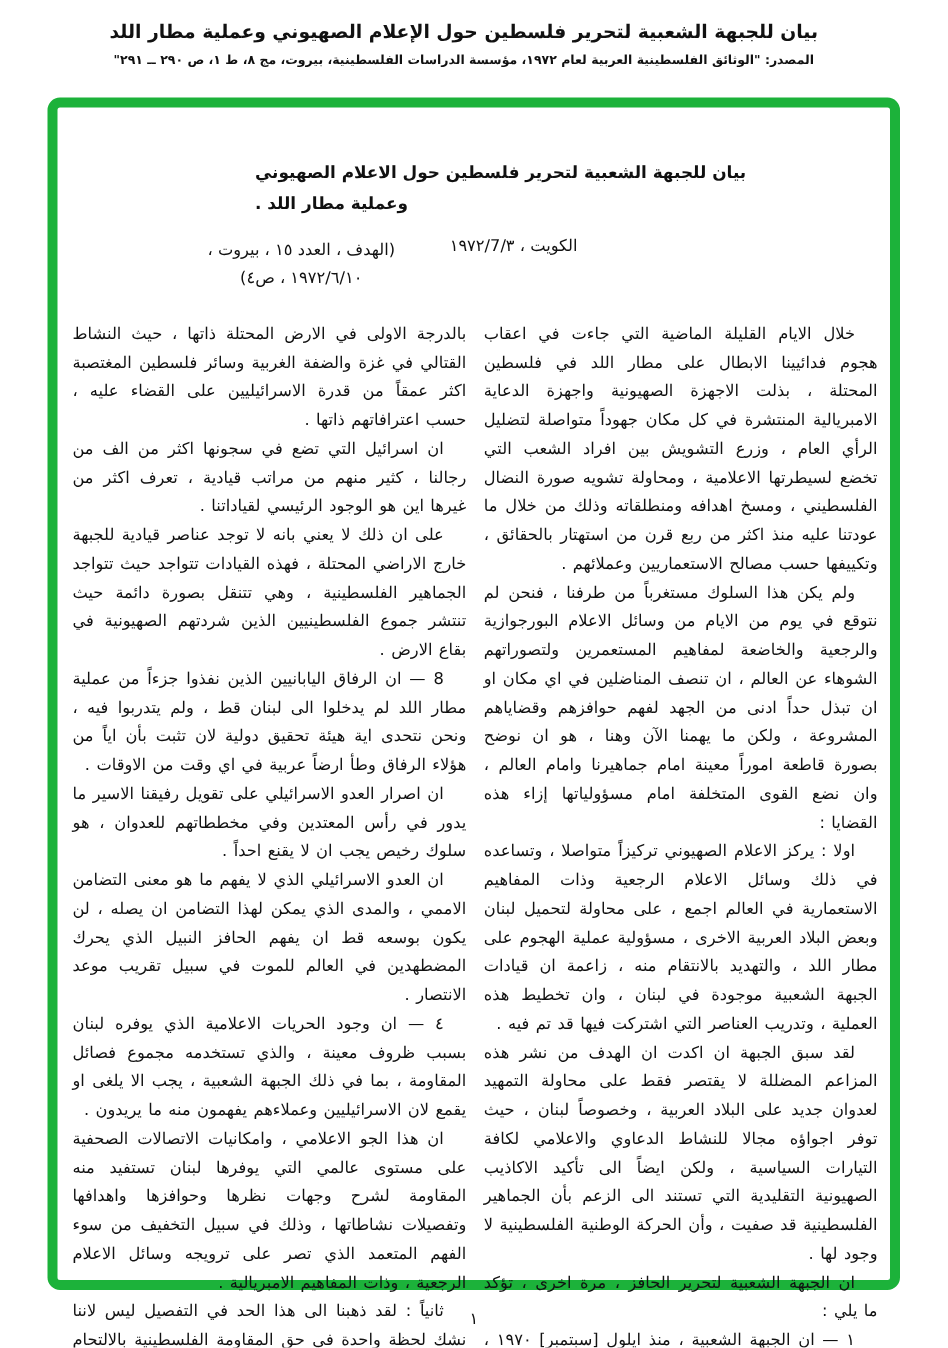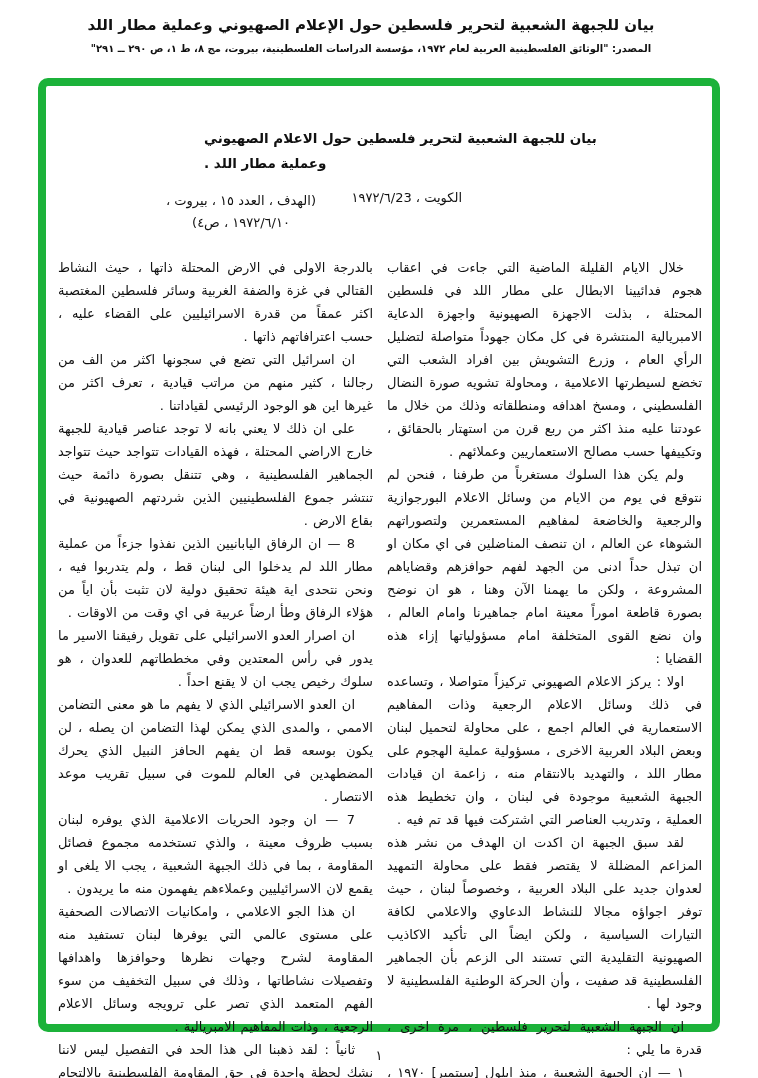--- a/index.html
+++ b/index.html
@@ -39,44 +39,44 @@
 
 <div class="frame" style="border-color: rgb(28, 178, 58);">
   <div class="frame-inner">
 
     <div class="doc-title">
       <div>بيان للجبهة الشعبية لتحرير فلسطين حول الاعلام الصهيوني</div>
       <div>وعملية مطار اللد .</div>
     </div>
 
     <div class="dateline">
-      <div class="date-kuwait">الكويت ، ١٩٧٢/٦/23</div>
+      <div class="date-kuwait">الكويت ، ١٩٧٢/7/٣</div>
       <div class="citation">
         <div>(الهدف ، العدد ١٥ ، بيروت ،</div>
         <div>١٩٧٢/٦/١٠ ، ص٤)</div>
       </div>
     </div>
 
     <div class="columns">
       <div class="col col-right">
           <p class="para">خلال الايام القليلة الماضية التي جاءت في اعقاب هجوم فدائيينا الابطال على مطار اللد في فلسطين المحتلة ، بذلت الاجهزة الصهيونية واجهزة الدعاية الامبريالية المنتشرة في كل مكان جهوداً متواصلة لتضليل الرأي العام ، وزرع التشويش بين افراد الشعب التي تخضع لسيطرتها الاعلامية ، ومحاولة تشويه صورة النضال الفلسطيني ، ومسخ اهدافه ومنطلقاته وذلك من خلال ما عودتنا عليه منذ اكثر من ربع قرن من استهتار بالحقائق ، وتكييفها حسب مصالح الاستعماريين وعملائهم .</p>
           <p class="para">ولم يكن هذا السلوك مستغرباً من طرفنا ، فنحن لم نتوقع في يوم من الايام من وسائل الاعلام البورجوازية والرجعية والخاضعة لمفاهيم المستعمرين ولتصوراتهم الشوهاء عن العالم ، ان تنصف المناضلين في اي مكان او ان تبذل حداً ادنى من الجهد لفهم حوافزهم وقضاياهم المشروعة ، ولكن ما يهمنا الآن وهنا ، هو ان نوضح بصورة قاطعة اموراً معينة امام جماهيرنا وامام العالم ، وان نضع القوى المتخلفة امام مسؤولياتها إزاء هذه القضايا :</p>
           <p class="para">اولا : يركز الاعلام الصهيوني تركيزاً متواصلا ، وتساعده في ذلك وسائل الاعلام الرجعية وذات المفاهيم الاستعمارية في العالم اجمع ، على محاولة لتحميل لبنان وبعض البلاد العربية الاخرى ، مسؤولية عملية الهجوم على مطار اللد ، والتهديد بالانتقام منه ، زاعمة ان قيادات الجبهة الشعبية موجودة في لبنان ، وان تخطيط هذه العملية ، وتدريب العناصر التي اشتركت فيها قد تم فيه .</p>
           <p class="para">لقد سبق الجبهة ان اكدت ان الهدف من نشر هذه المزاعم المضللة لا يقتصر فقط على محاولة التمهيد لعدوان جديد على البلاد العربية ، وخصوصاً لبنان ، حيث توفر اجواؤه مجالا للنشاط الدعاوي والاعلامي لكافة التيارات السياسية ، ولكن ايضاً الى تأكيد الاكاذيب الصهيونية التقليدية التي تستند الى الزعم بأن الجماهير الفلسطينية قد صفيت ، وأن الحركة الوطنية الفلسطينية لا وجود لها .</p>
-          <p class="para">ان الجبهة الشعبية لتحرير فلسطين ، مرة اخرى ، قدرة ما يلي :</p>
+          <p class="para">ان الجبهة الشعبية لتحرير الحافز ، مرة اخرى ، تؤكد ما يلي :</p>
           <p class="para">١ — ان الجبهة الشعبية ، منذ ايلول [سبتمبر] ١٩٧٠ ، قد انتقلت للعمل وفق اصول التنظيم السري ، وانشأت اجهزتها حيثما تتواجد الجماهير الفلسطينية بصورة سرية تتناسب مع الامكانيات النضالية في هذه المرحلة .</p>
         </div>
       <div class="col col-left">
           <p class="para">بالدرجة الاولى في الارض المحتلة ذاتها ، حيث النشاط القتالي في غزة والضفة الغربية وسائر فلسطين المغتصبة اكثر عمقاً من قدرة الاسرائيليين على القضاء عليه ، حسب اعترافاتهم ذاتها .</p>
           <p class="para">ان اسرائيل التي تضع في سجونها اكثر من الف من رجالنا ، كثير منهم من مراتب قيادية ، تعرف اكثر من غيرها اين هو الوجود الرئيسي لقياداتنا .</p>
           <p class="para">على ان ذلك لا يعني بانه لا توجد عناصر قيادية للجبهة خارج الاراضي المحتلة ، فهذه القيادات تتواجد حيث تتواجد الجماهير الفلسطينية ، وهي تتنقل بصورة دائمة حيث تنتشر جموع الفلسطينيين الذين شردتهم الصهيونية في بقاع الارض .</p>
           <p class="para">8 — ان الرفاق اليابانيين الذين نفذوا جزءاً من عملية مطار اللد لم يدخلوا الى لبنان قط ، ولم يتدربوا فيه ، ونحن نتحدى اية هيئة تحقيق دولية لان تثبت بأن اياً من هؤلاء الرفاق وطأ ارضاً عربية في اي وقت من الاوقات .</p>
           <p class="para">ان اصرار العدو الاسرائيلي على تقويل رفيقنا الاسير ما يدور في رأس المعتدين وفي مخططاتهم للعدوان ، هو سلوك رخيص يجب ان لا يقنع احداً .</p>
           <p class="para">ان العدو الاسرائيلي الذي لا يفهم ما هو معنى التضامن الاممي ، والمدى الذي يمكن لهذا التضامن ان يصله ، لن يكون بوسعه قط ان يفهم الحافز النبيل الذي يحرك المضطهدين في العالم للموت في سبيل تقريب موعد الانتصار .</p>
-          <p class="para">7 — ان وجود الحريات الاعلامية الذي يوفره لبنان بسبب ظروف معينة ، والذي تستخدمه مجموع فصائل المقاومة ، بما في ذلك الجبهة الشعبية ، يجب الا يلغى او يقمع لان الاسرائيليين وعملاءهم يفهمون منه ما يريدون .</p>
+          <p class="para">٤ — ان وجود الحريات الاعلامية الذي يوفره لبنان بسبب ظروف معينة ، والذي تستخدمه مجموع فصائل المقاومة ، بما في ذلك الجبهة الشعبية ، يجب الا يلغى او يقمع لان الاسرائيليين وعملاءهم يفهمون منه ما يريدون .</p>
           <p class="para">ان هذا الجو الاعلامي ، وامكانيات الاتصالات الصحفية على مستوى عالمي التي يوفرها لبنان تستفيد منه المقاومة لشرح وجهات نظرها وحوافزها واهدافها وتفصيلات نشاطاتها ، وذلك في سبيل التخفيف من سوء الفهم المتعمد الذي تصر على ترويجه وسائل الاعلام الرجعية ، وذات المفاهيم الامبريالية .</p>
           <p class="para">ثانياً : لقد ذهبنا الى هذا الحد في التفصيل ليس لاننا نشك لحظة واحدة في حق المقاومة الفلسطينية بالالتحام بالجماهير العربية اينما كانت ، وحقها المشروع في النضال من أي موقع يناسبها لتحقيق اهدافها ، ولكن لنلفت النظر الى ان اسرائيل حين تخطط لشن عدوان على الجماهير الفلسطينية والعربية ، وذلك لتعزيز صورتها الارهابية وعقدتها</p>
         </div>
     </div>
 
   </div>
 </div>
 
 <div class="page-number">١</div>
 

